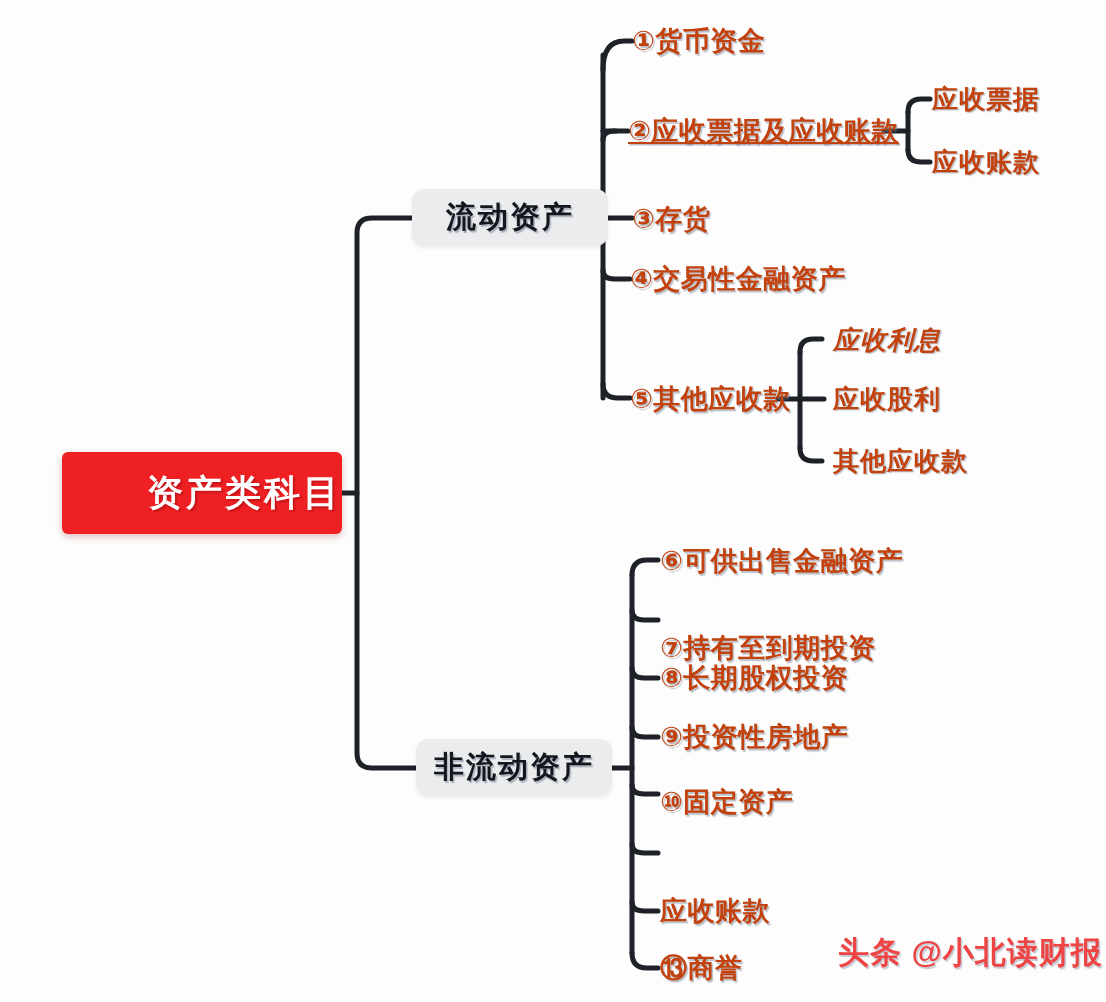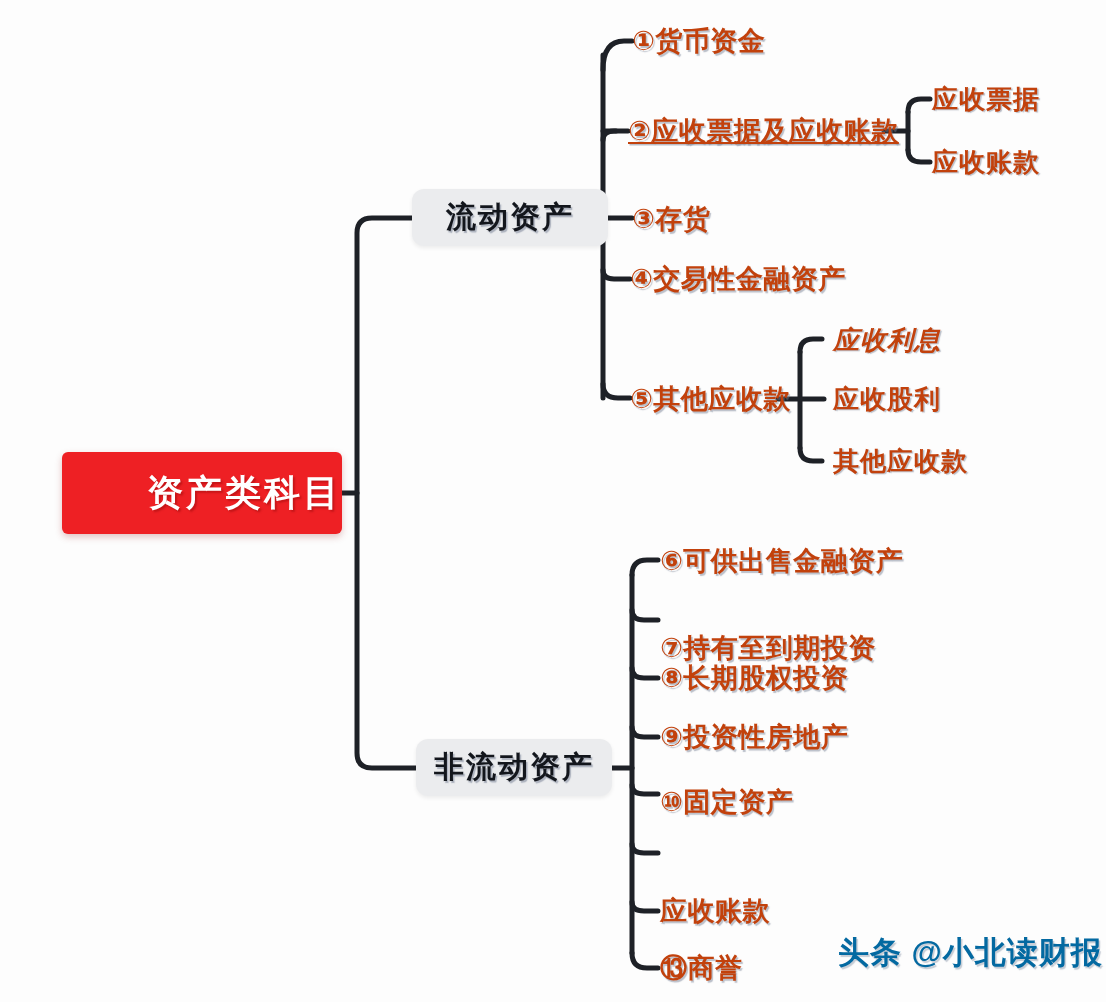--- a/index.html
+++ b/index.html
@@ -81,21 +81,21 @@
     letter-spacing: 1px;
   }
 
   
   #watermark {
     position: absolute;
     left: 838px;
     top: 932px;
     font-size: 31px;
     font-weight: bold;
-    color: #0369a1;
+    color: #ef4444;
     letter-spacing: 1px;
     white-space: nowrap;
     text-shadow: 1.5px 1.5px 1px rgba(160,170,185,0.6);
   }
 </style>
 </head>
 <body>
 
 <div id="canvas">
 

